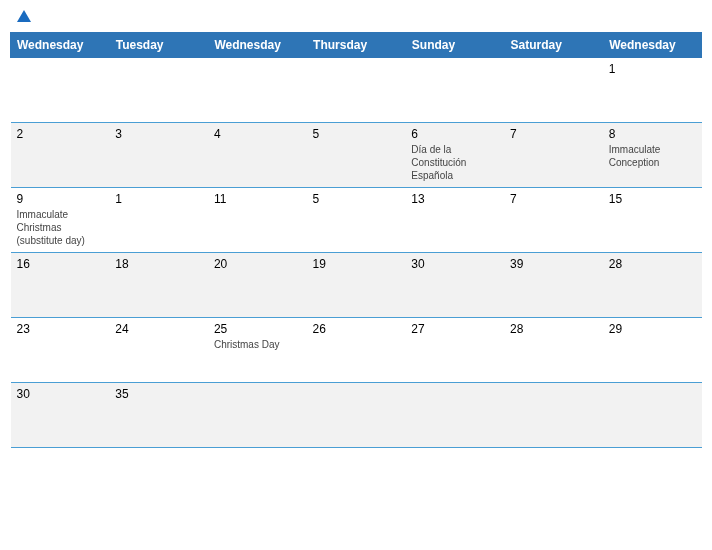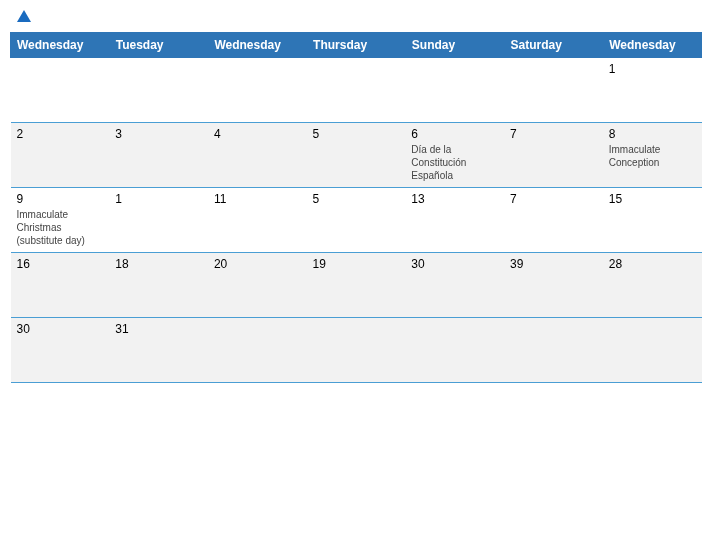--- a/index.html
+++ b/index.html
@@ -195,26 +195,47 @@
         <td>
           <span class="day-num">30</span>
         </td>
         <td>
           <span class="day-num">39</span>
         </td>
         <td>
           <span class="day-num">28</span>
         </td>
       </tr>
+      <tr class="row-bg-white">
+        <td>
+          <span class="day-num">23</span>
+        </td>
+        <td>
+          <span class="day-num">24</span>
+        </td>
+        <td><span class="day-num">25</span><span class="event">Christmas Day</span></td>
+        <td>
+          <span class="day-num">26</span>
+        </td>
+        <td>
+          <span class="day-num">27</span>
+        </td>
+        <td>
+          <span class="day-num">28</span>
+        </td>
+        <td>
+          <span class="day-num">29</span>
+        </td>
+      </tr>
       <tr class="row-bg-gray">
         <td>
           <span class="day-num">30</span>
         </td>
         <td>
-          <span class="day-num">31</span>
+          <span class="day-num">35</span>
         </td>
         <td></td>
         <td></td>
         <td></td>
         <td></td>
         <td></td>
       </tr>
     </tbody>
 </table>
 

